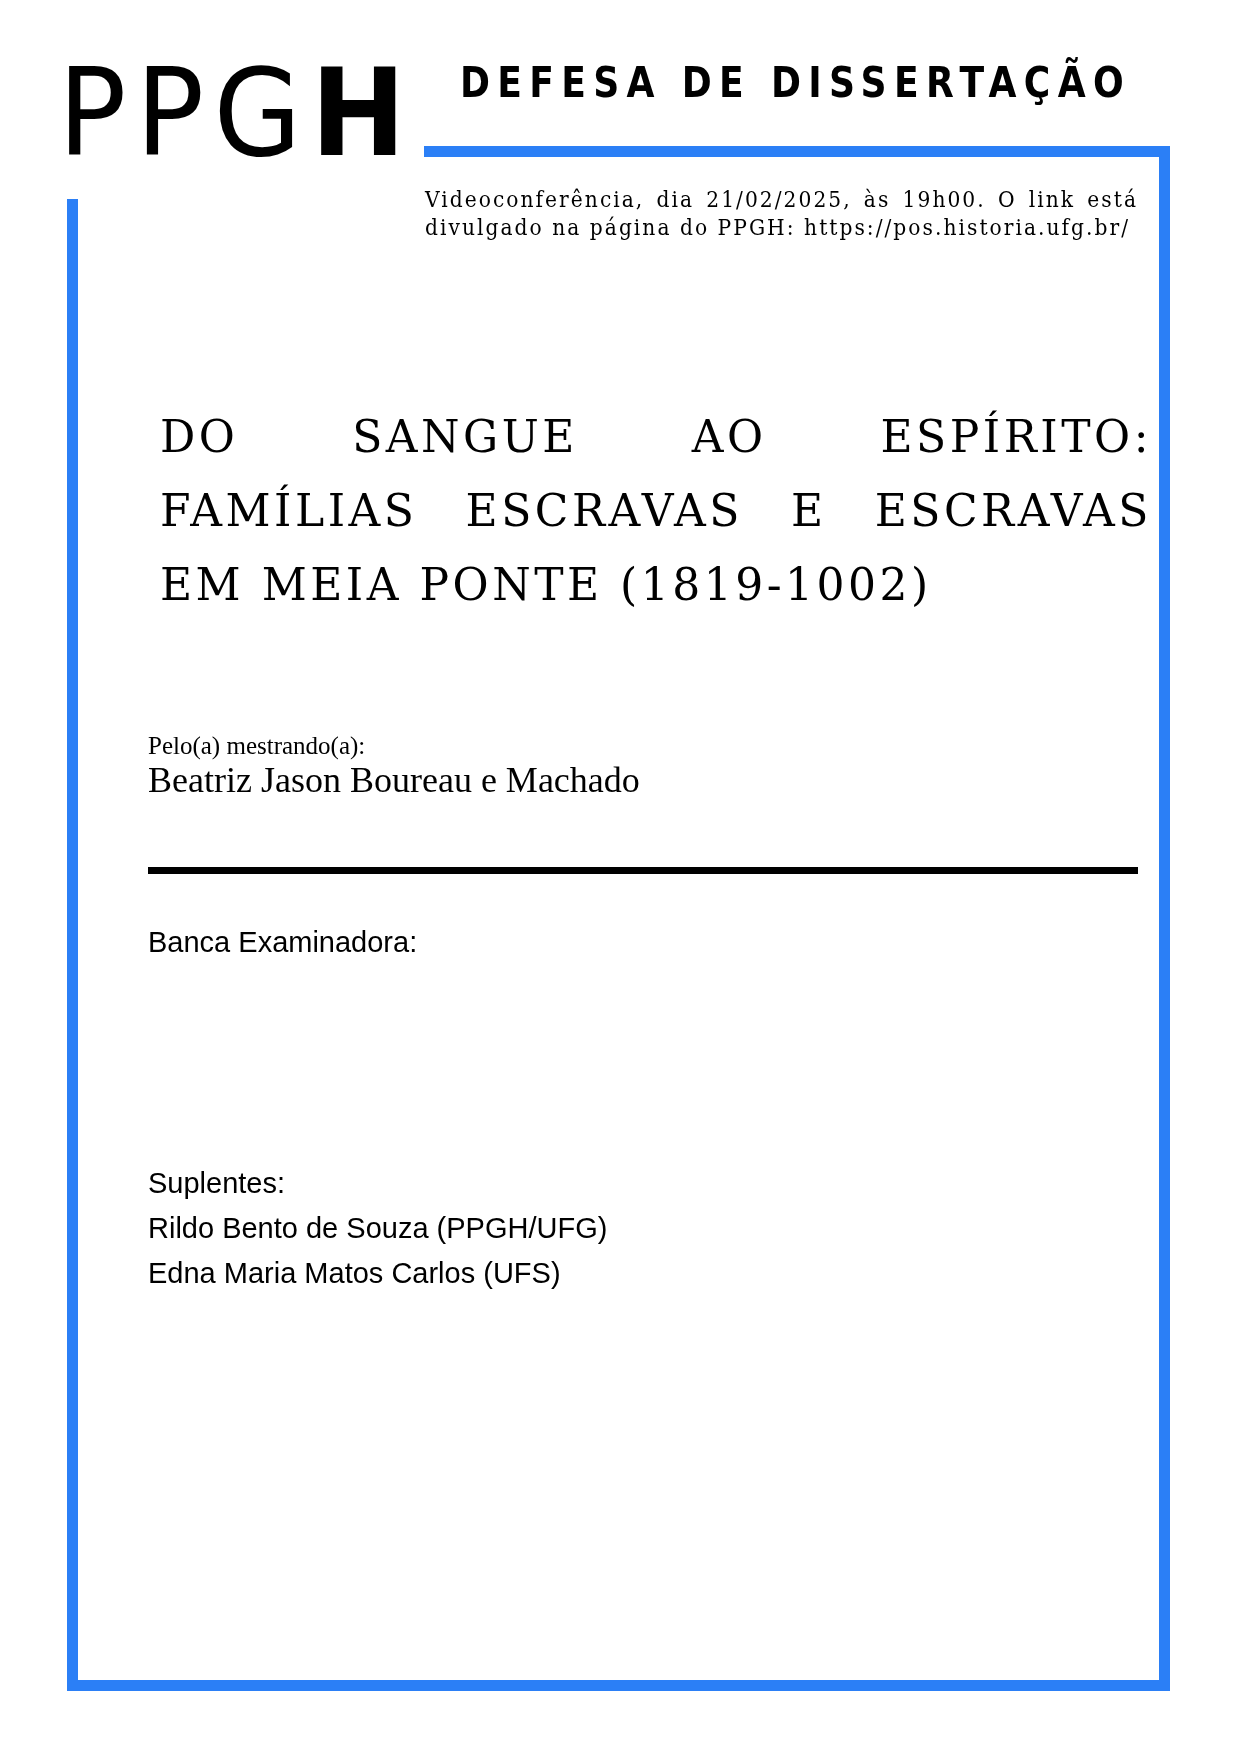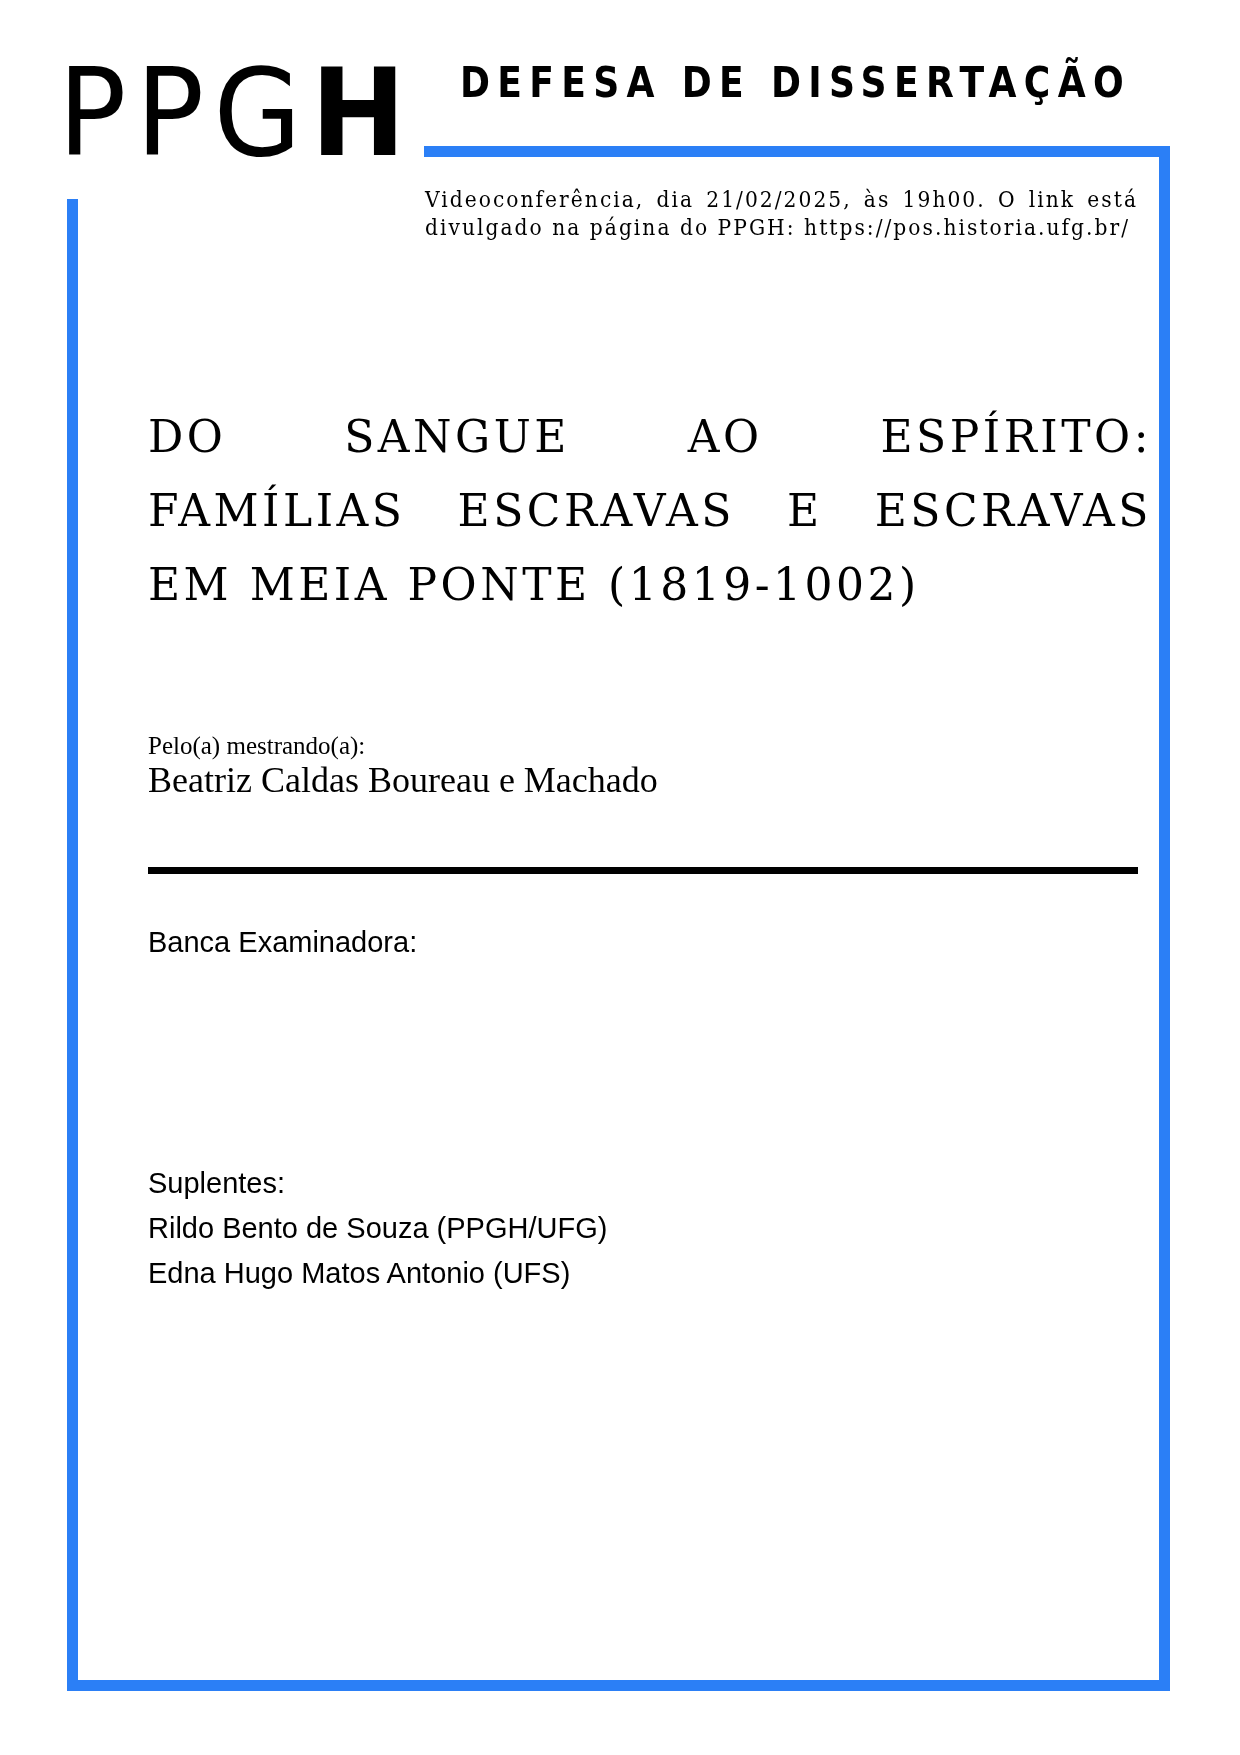--- a/index.html
+++ b/index.html
@@ -29,21 +29,21 @@
     transform: scaleX(0.92); transform-origin: left top;
     width: 775px;
   }
   .title {
     left: 148px; top: 400px; width: 1004px;
     font-family: "DejaVu Serif", serif;
     font-size: 44px; line-height: 74px; letter-spacing: 3.5px;
     text-align: justify; text-align-last: left;
     font-weight: 400;
   }
-  .title span { display: block; }
+  .title span { display: block; margin-left: 12px; }
   .title .j { text-align: justify; text-align-last: justify; }
   .label-sm {
     font-family: "Liberation Serif", serif; font-size: 25px; line-height: 30px;
   }
   .student {
     font-family: "Liberation Serif", serif; font-size: 36px; line-height: 44px;
   }
   .divider { left: 148px; top: 867px; width: 990px; height: 7px; background: #000; }
   .row {
     position: absolute; left: 148px;
@@ -69,28 +69,28 @@
 
   <div class="abs info">Videoconferência, dia 21/02/2025, às 19h00. O link está divulgado na página do PPGH: https://pos.historia.ufg.br/</div>
 
   <div class="abs title">
     <span class="j">DO SANGUE AO ESPÍRITO:</span>
     <span class="j">FAMÍLIAS ESCRAVAS E ESCRAVAS</span>
     <span>EM MEIA PONTE (1819-1002)</span>
   </div>
 
   <div class="abs label-sm" style="left:148px; top:720px;margin-top:11px;">Pelo(a) mestrando(a):</div>
-  <div class="abs student" style="left:148px; top:758px;">Beatriz Caldas Boureau e Machado</div>
+  <div class="abs student" style="left:148px; top:758px;">Beatriz Jason Boureau e Machado</div>
 
   <div class="abs divider"></div>
 
   <div class="row" style="top:920px;">
     <div class="lbl">Banca Examinadora:</div>
   </div>
 
   <div class="row" style="top:1161px;flex-direction:column;">
     <div class="lbl">Suplentes:</div>
     <div class="list">
       <div>Rildo Bento de Souza (PPGH/UFG)</div>
-      <div>Edna Hugo Matos Antonio (UFS)</div>
+      <div>Edna Maria Matos Carlos (UFS)</div>
     </div>
   </div>
 </div>
 
 </body></html>

